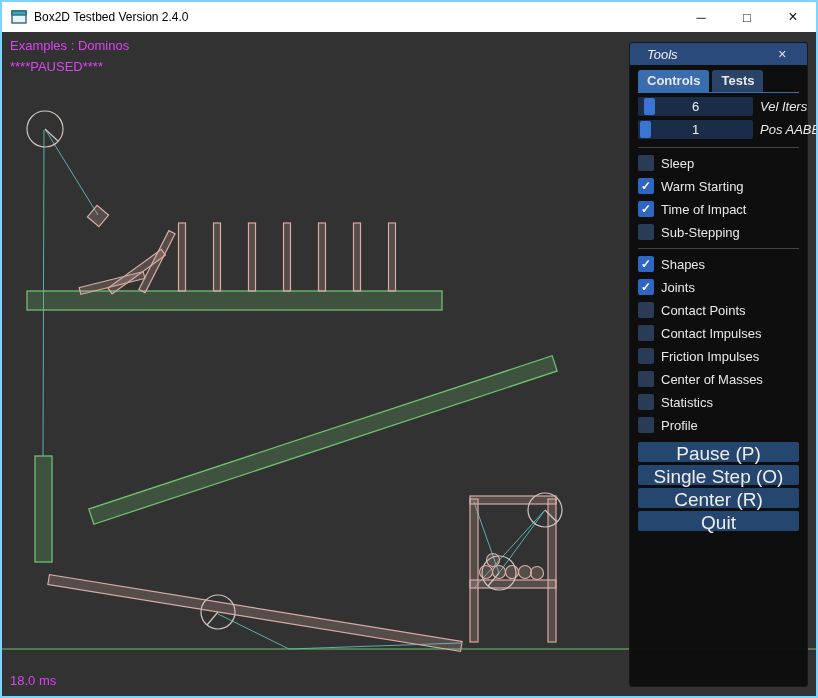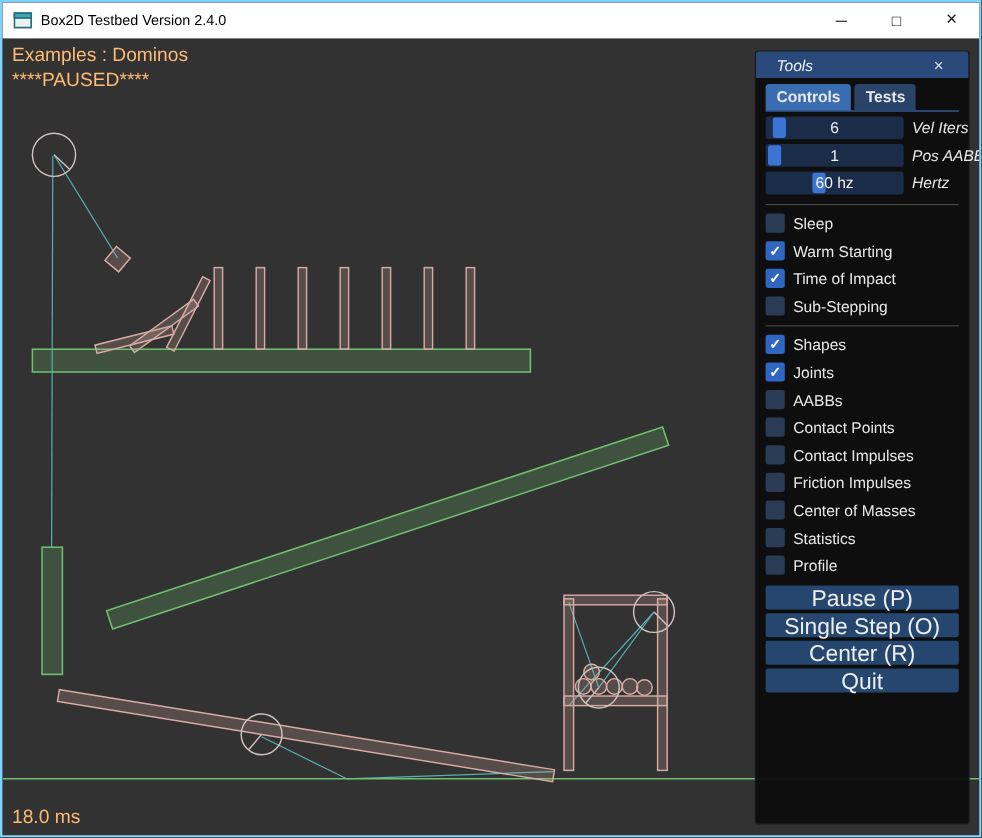--- a/index.html
+++ b/index.html
@@ -19,21 +19,21 @@
   .titlebar-title { font-size:12px; color:#000; margin-left:7px; }
   .win-btns { margin-left:auto; display:flex; height:100%; }
   .win-btn {
     width:46px; height:30px; display:flex; align-items:center;
     justify-content:center; font-size:13px; color:#111; cursor:default;
   }
   .win-btn.close { font-size:16px; }
   
   .scene { position:absolute; top:30px; left:0; }
   
-  .overlay-text { position:absolute; font-size:16px; color:#fdba74; }
+  .overlay-text { position:absolute; font-size:13px; color:#d946ef; }
   .t-example { top:36px; left:8px; }
   .t-paused  { top:57px; left:8px; }
   .t-frametime { top:671px; left:8px; }
   
   .tools-panel {
     position:absolute; left:627px; top:40px; width:179px; height:645px;
     background:rgba(13,13,13,0.96); border:1px solid #17171f; border-radius:3px;
     color:#e8e8e8; font-size:13px;
   }
   .panel-title {
@@ -185,27 +185,20 @@
       </div>
 
       <div class="slider-row">
         <div class="slider">
           <div class="slider-grab" style="left: 2%;"></div>
           <div class="slider-value">1</div>
         </div>
         <div class="slider-label">Pos AABBs</div>
       </div>
 
-      <div class="slider-row">
-        <div class="slider">
-          <div class="slider-grab" style="left: 34%;"></div>
-          <div class="slider-value">60 hz</div>
-        </div>
-        <div class="slider-label">Hertz</div>
-      </div>
 
       <div>
           <div class="separator"></div>
           <div class="cb-row">
             <span class="cb-box"></span>
             <span class="cb-label">Sleep</span>
           </div>
           <div class="cb-row">
             <span class="cb-box checked">✓</span>
             <span class="cb-label">Warm Starting</span>
@@ -219,24 +212,20 @@
             <span class="cb-label">Sub-Stepping</span>
           </div>
           <div class="separator"></div>
           <div class="cb-row">
             <span class="cb-box checked">✓</span>
             <span class="cb-label">Shapes</span>
           </div>
           <div class="cb-row">
             <span class="cb-box checked">✓</span>
             <span class="cb-label">Joints</span>
-          </div>
-          <div class="cb-row">
-            <span class="cb-box"></span>
-            <span class="cb-label">AABBs</span>
           </div>
           <div class="cb-row">
             <span class="cb-box"></span>
             <span class="cb-label">Contact Points</span>
           </div>
           <div class="cb-row">
             <span class="cb-box"></span>
             <span class="cb-label">Contact Impulses</span>
           </div>
           <div class="cb-row">

